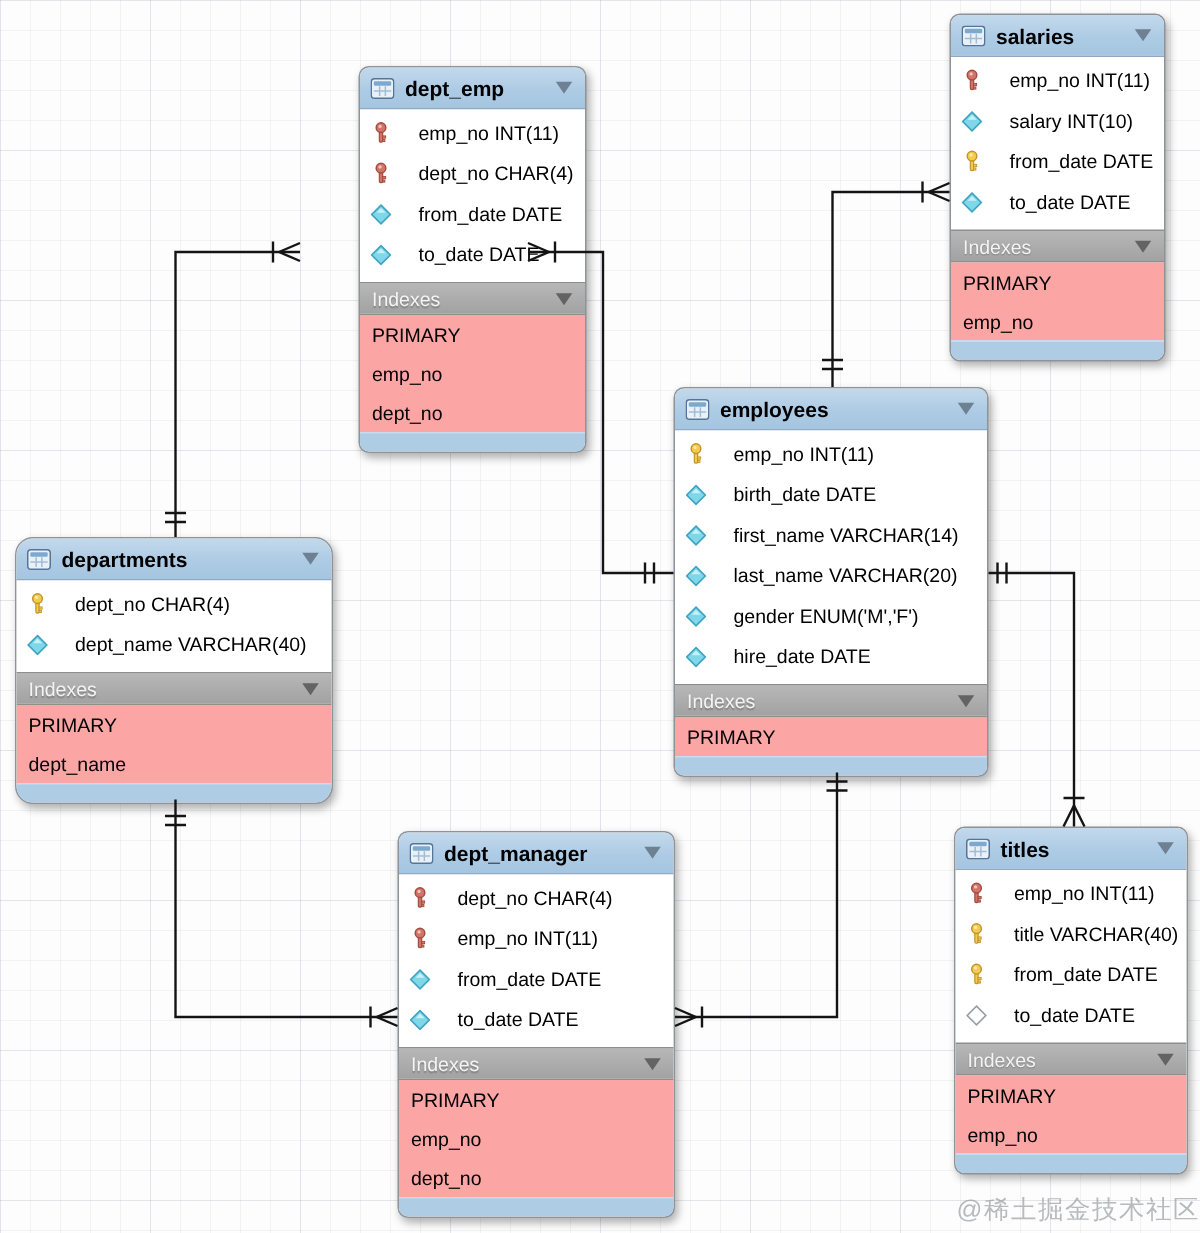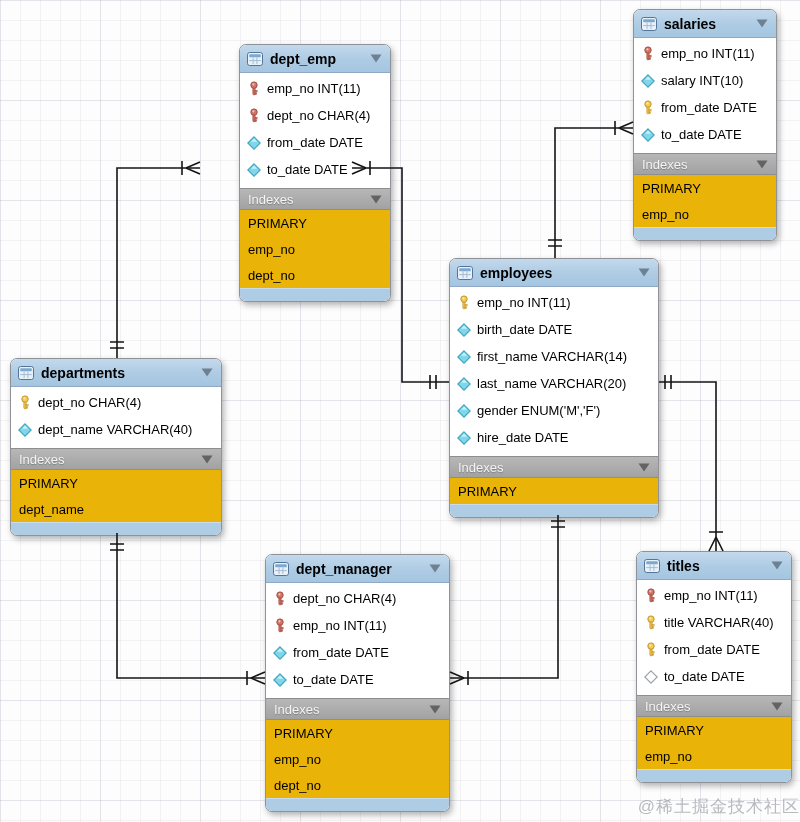--- a/index.html
+++ b/index.html
@@ -32,43 +32,43 @@
     height:28px; box-sizing:border-box;
     display:flex; align-items:center; gap:7px; padding:0 8px 0 7px;
     background:linear-gradient(#c3d9ec, #adcbe4 55%, #a5c5e0);
     border-bottom:1px solid #8fa9c4;
   }
   .tbl-icon { display:flex; align-items:center; }
   .tbl-title { font-weight:bold; font-size:14px; color:#000; flex:1 1 auto; white-space:nowrap; }
   .hdr-arrow { display:flex; align-items:center; }
 
   .table-cols { padding:2px 0 5px 0; background:#fff; }
-  .col-row { height:27px; display:flex; align-items:center; gap:6px; padding-left:6px; white-space:nowrap; }
+  .col-row { height:27px; display:flex; align-items:center; gap:18px; padding-left:6px; white-space:nowrap; }
   .col-icon { display:flex; align-items:center; width:15px; justify-content:center; flex:0 0 auto; }
   .col-text { font-size:13px; color:#000; }
 
   .indexes-bar {
     height:22px; box-sizing:border-box;
     display:flex; align-items:center; padding:0 8px;
     background:linear-gradient(#b7b7b7, #a2a2a2);
     border-top:1px solid #8e8e8e; border-bottom:1px solid #8e8e8e;
   }
   .indexes-label { font-size:13px; font-weight:normal; color:#f4f4f4; flex:1 1 auto; text-shadow:0 1px 1px rgba(0,0,0,0.25); }
   .idx-arrow { display:flex; align-items:center; }
 
-  .indexes-body { background:#eab308; }
+  .indexes-body { background:#fca5a5; }
   .idx-row { height:26px; display:flex; align-items:center; padding-left:8px; font-size:13px; color:#000; white-space:nowrap; }
 
   .table-footer { height:12px; background:#aecde5; border-top:1px solid #c9dcee; }
 
   
   .pos-dept_emp     { left:200px; top:44px;  width:152px;margin-left:39px; }
   .pos-salaries     { left:633px; top:9px;   width:144px; }
   .pos-employees    { left:449px; top:258px; width:210px; }
-  .pos-departments  { left:10px;  top:358px; width:212px; }
+  .pos-departments  { left:10px;  top:358px; width:212px;border-radius:12px; }
   .pos-dept_manager { left:265px; top:554px; width:185px; }
   .pos-titles       { left:636px; top:551px; width:156px; }
 
   .watermark {
     position:absolute; right:0; bottom:4px; z-index:5;
     font-size:17px; color:#8e9297; opacity:0.62; letter-spacing:1px;
   }
 </style>
 </head>
 <body>

